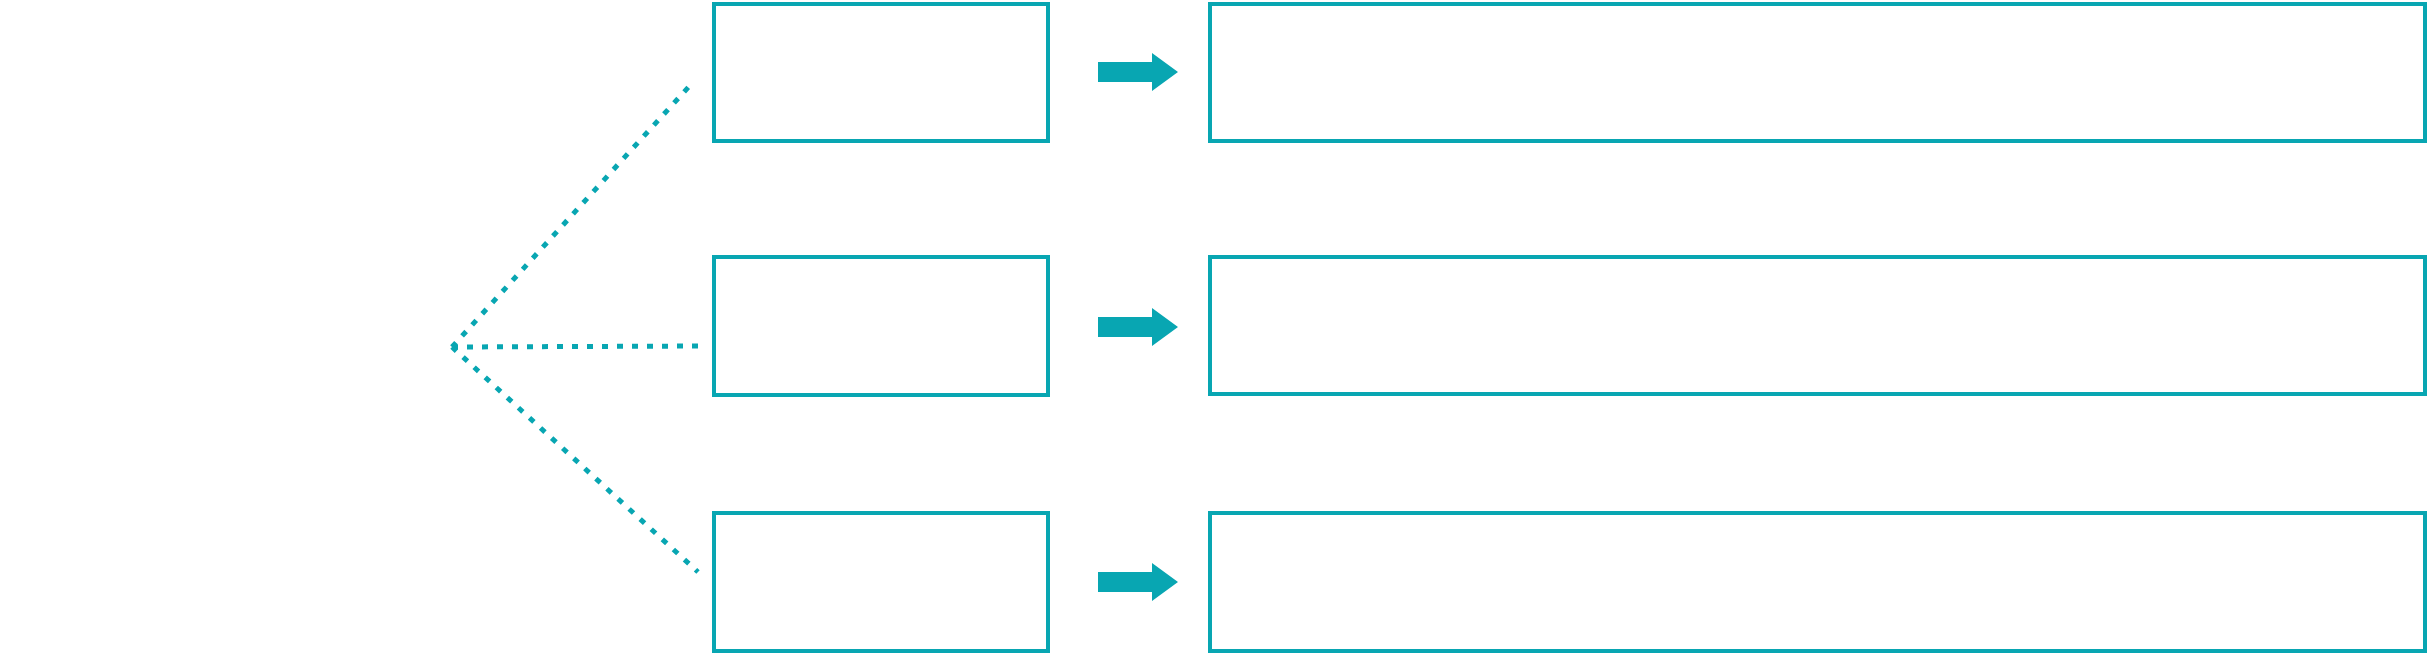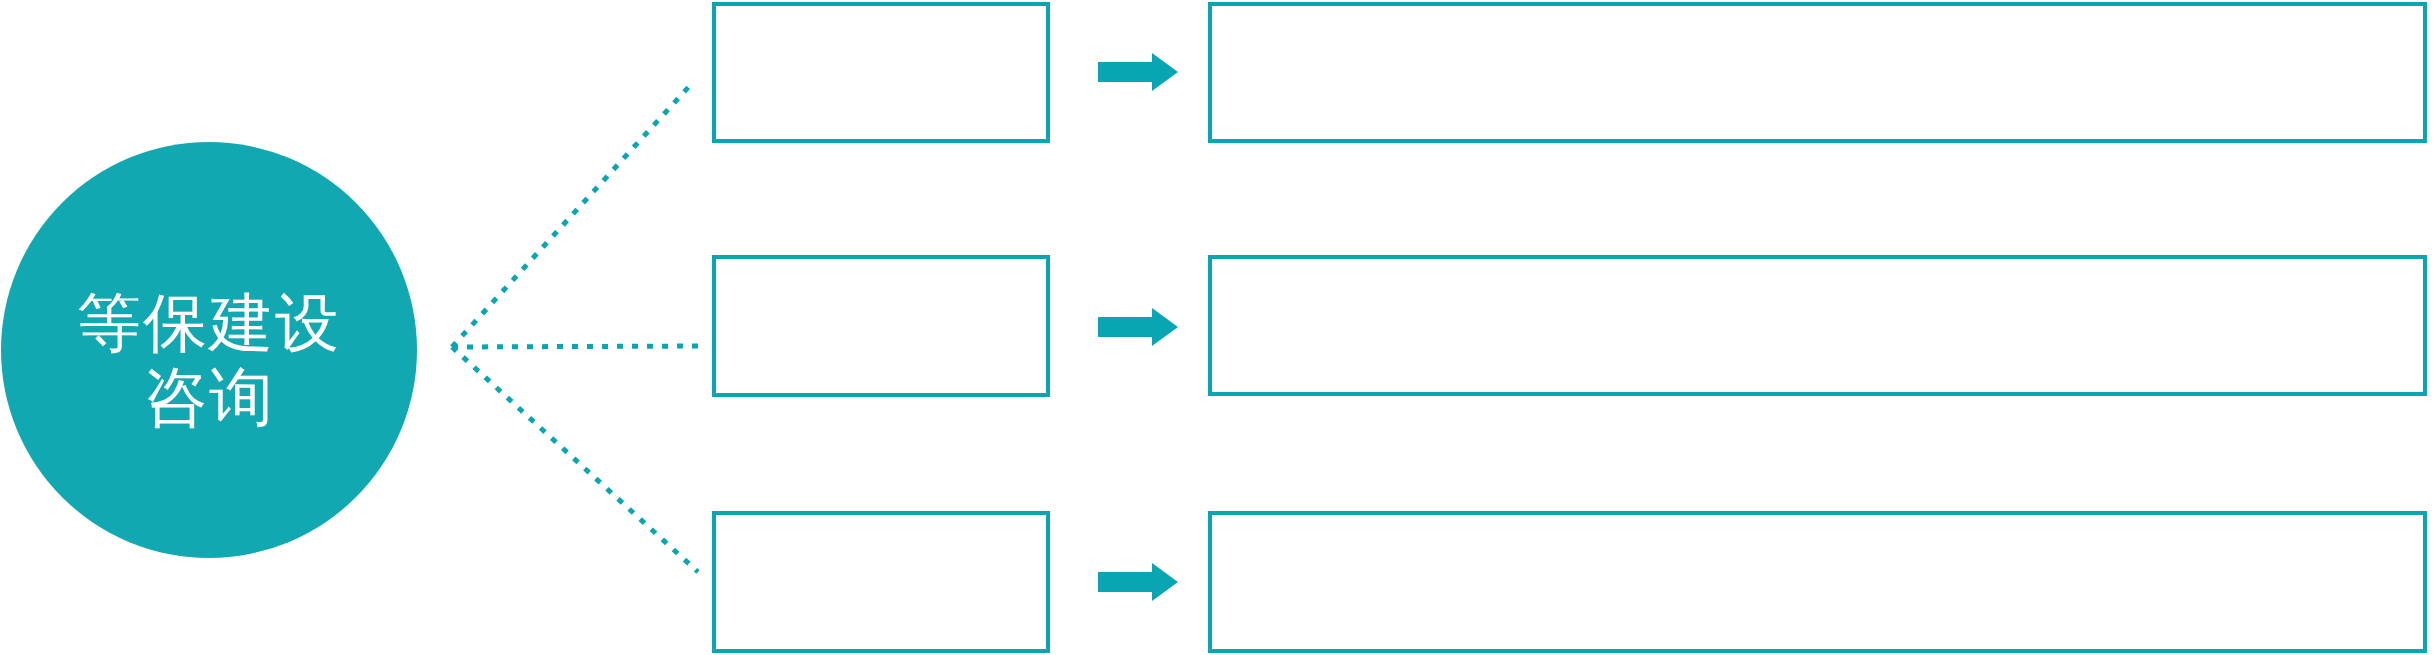--- a/index.html
+++ b/index.html
@@ -82,24 +82,20 @@
   .arrow polygon { fill: var(--accent); }
   .row1 .arrow { top: 53px; }
   .row2 .arrow { top: 308px; }
   .row3 .arrow { top: 563px; }
 </style>
 </head>
 <body>
 
 <div class="canvas">
 
-  <div class="circle">
-    <div class="circle-line">等保建设</div>
-    <div class="circle-line">咨询</div>
-  </div>
 
   <svg class="connectors" viewBox="0 0 2434 655">
     <line x1="452" y1="347" x2="694" y2="81"></line>
     <line x1="452" y1="347" x2="702" y2="346"></line>
     <line x1="452" y1="347" x2="698" y2="572"></line>
   </svg>
 
   <div class="row1">
     <div class="small-box"></div>
     <svg class="arrow" viewBox="0 0 80 38">

